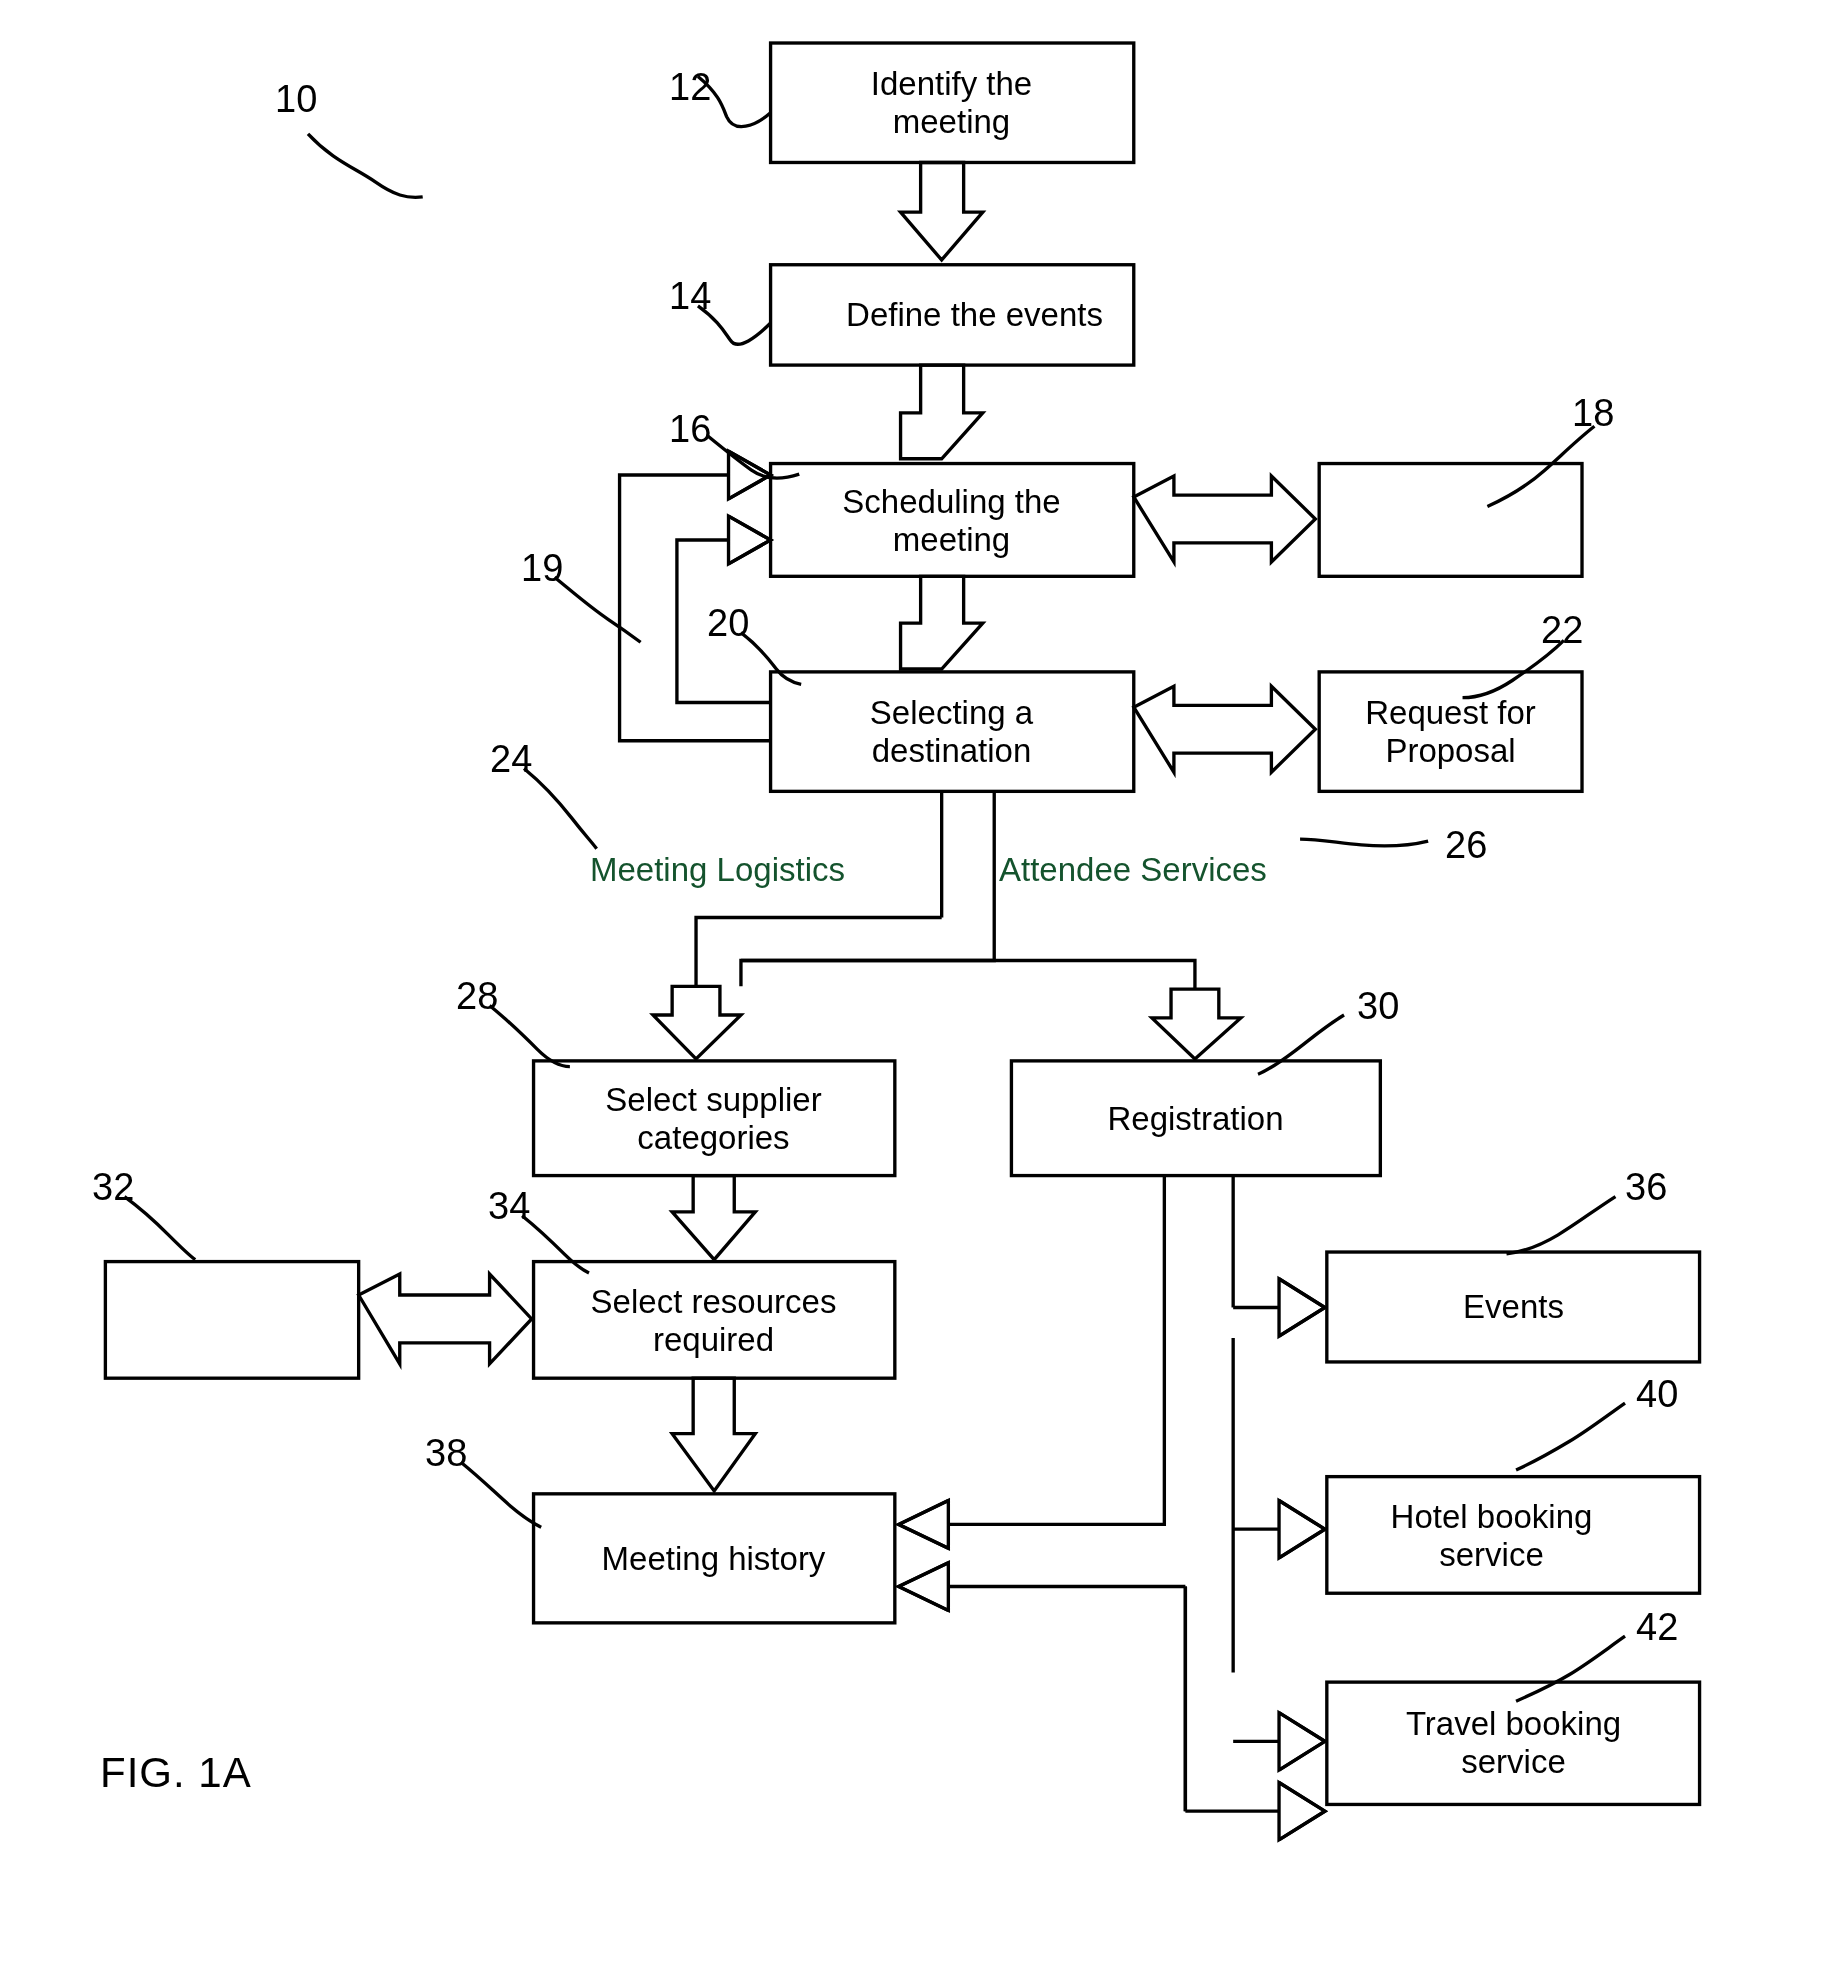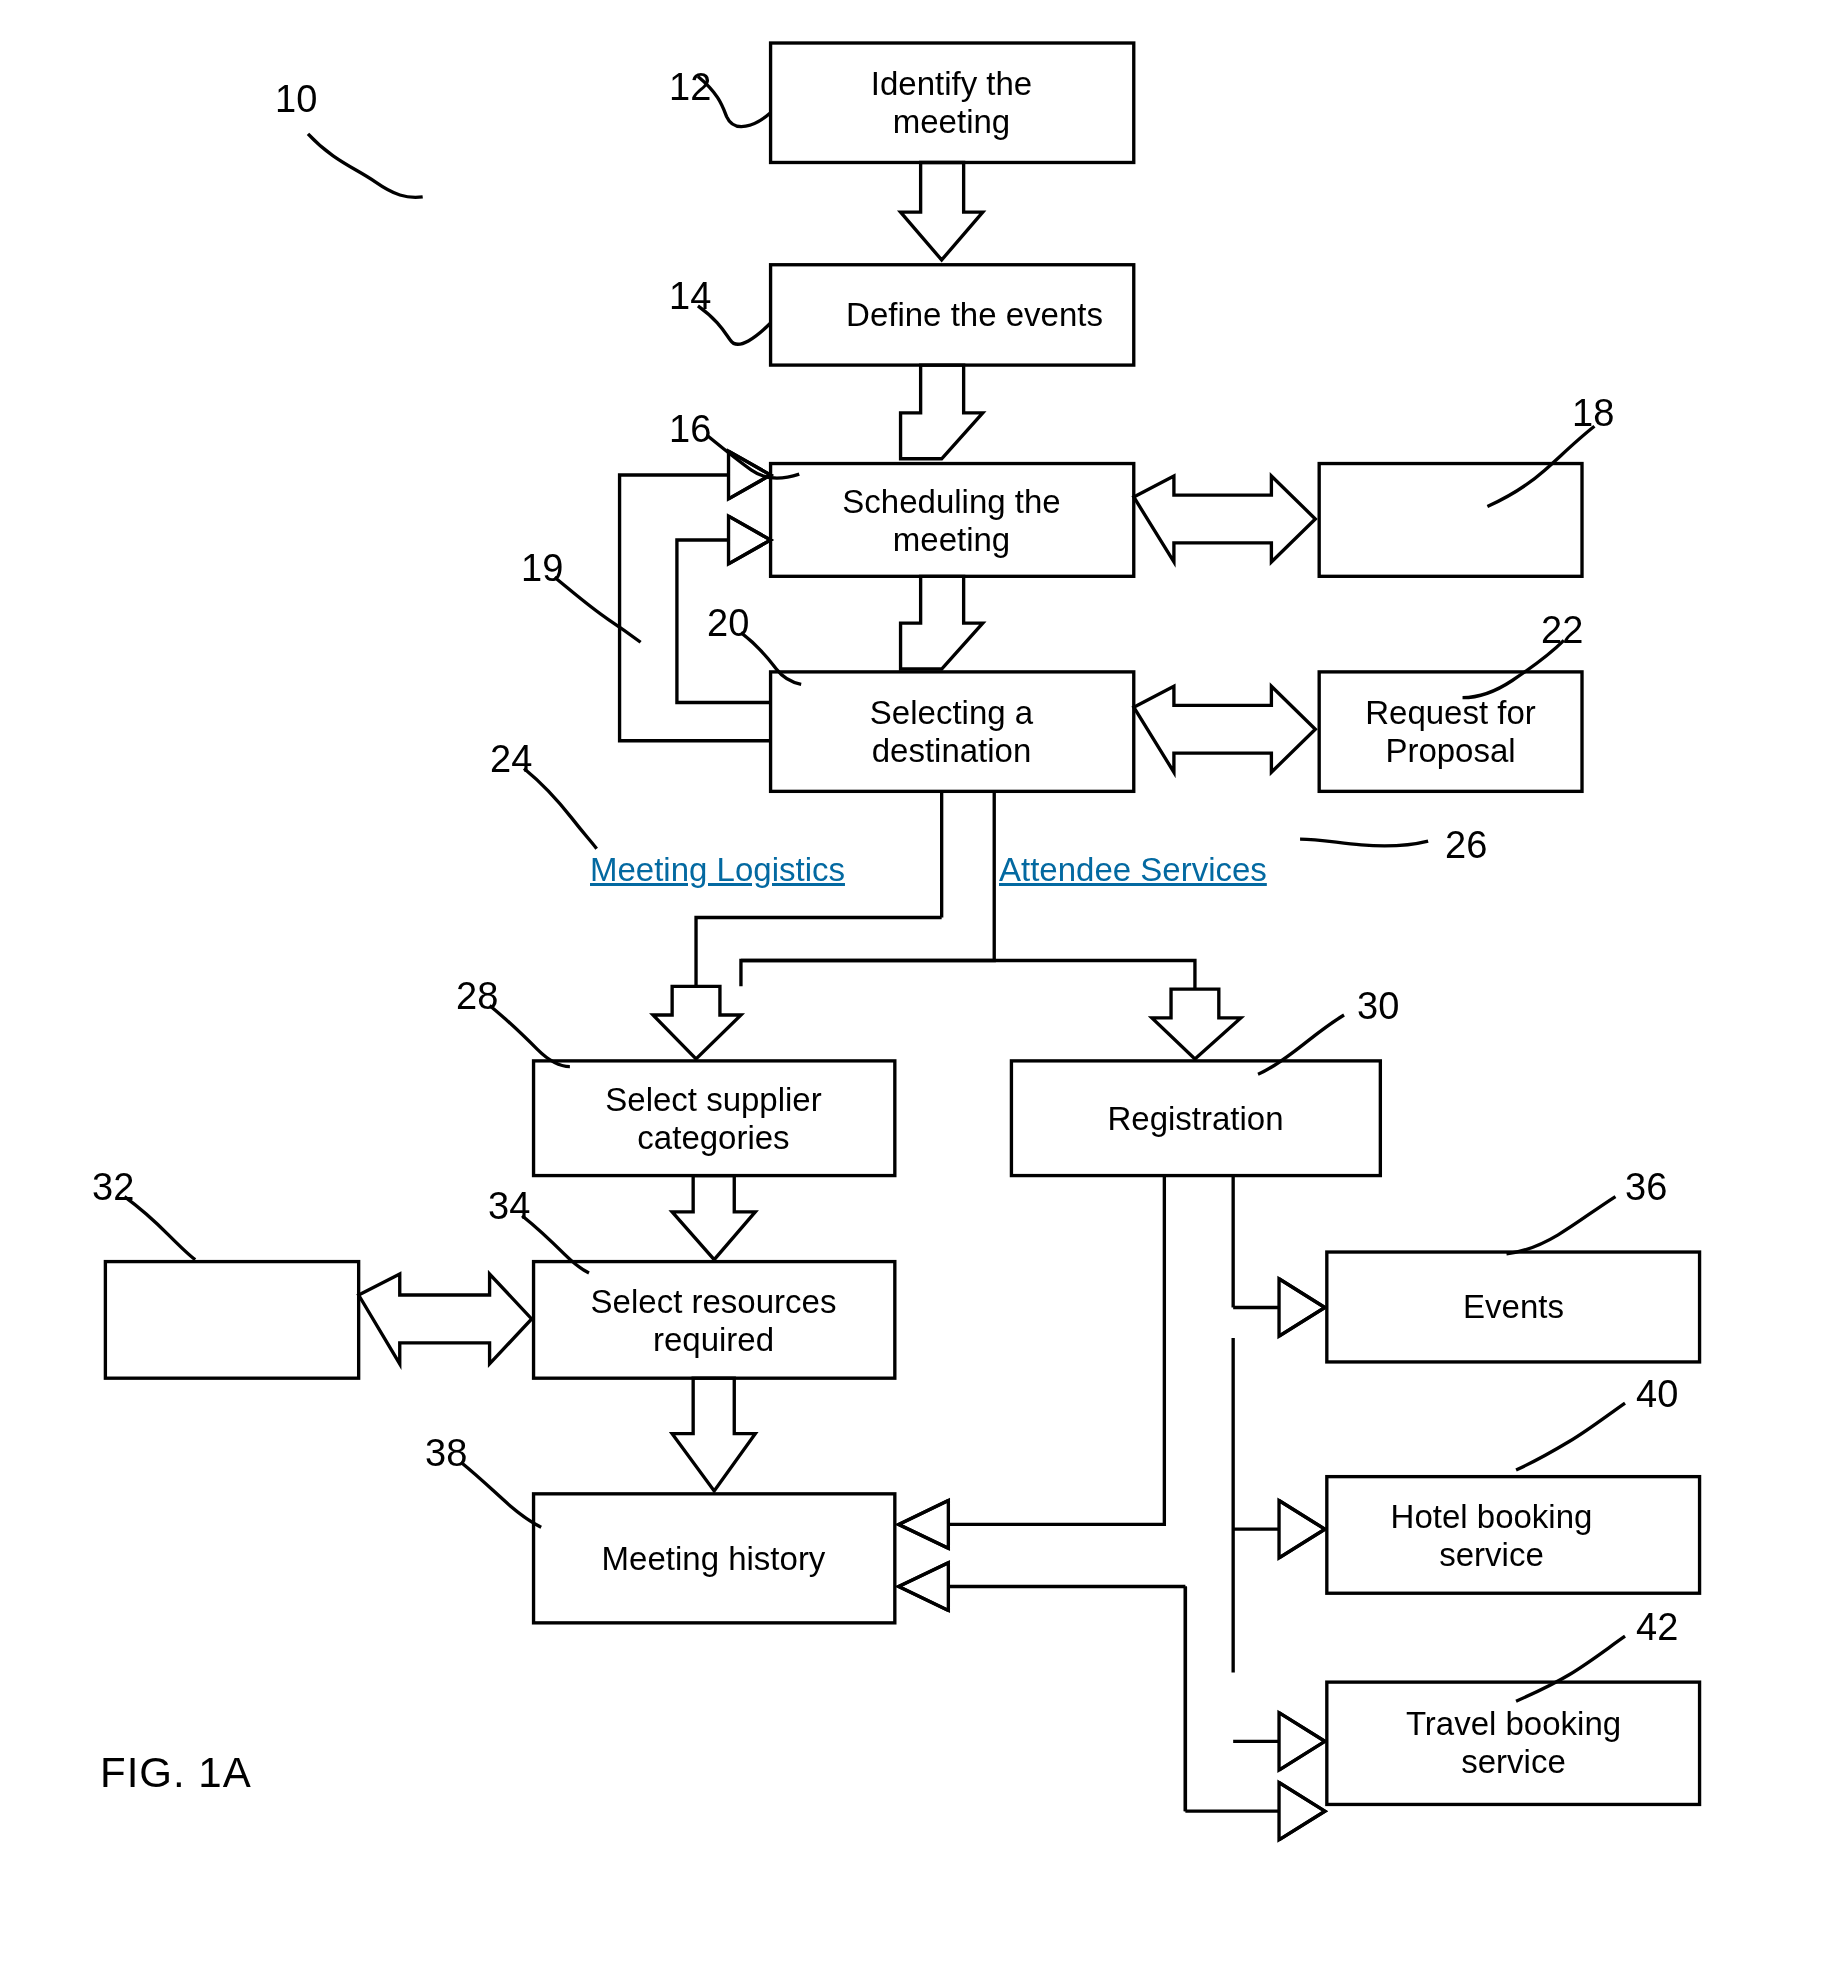--- a/index.html
+++ b/index.html
@@ -37,23 +37,22 @@
   .ref-num {
     position: absolute;
     font-family: "Liberation Sans", sans-serif;
     font-size: 38px;
     color: #000000;
   }
   .edge-label {
     position: absolute;
     font-family: "Liberation Sans", sans-serif;
     font-size: 33px;
-    color: #0369a1;
+    color: #14532d;
     white-space: nowrap;
-    text-decoration: underline;
   }
   .fig-caption {
     position: absolute;
     font-family: "Liberation Sans", sans-serif;
     font-size: 42px;
     letter-spacing: 1px;
     color: #000000;
   }
 </style>
 </head>

